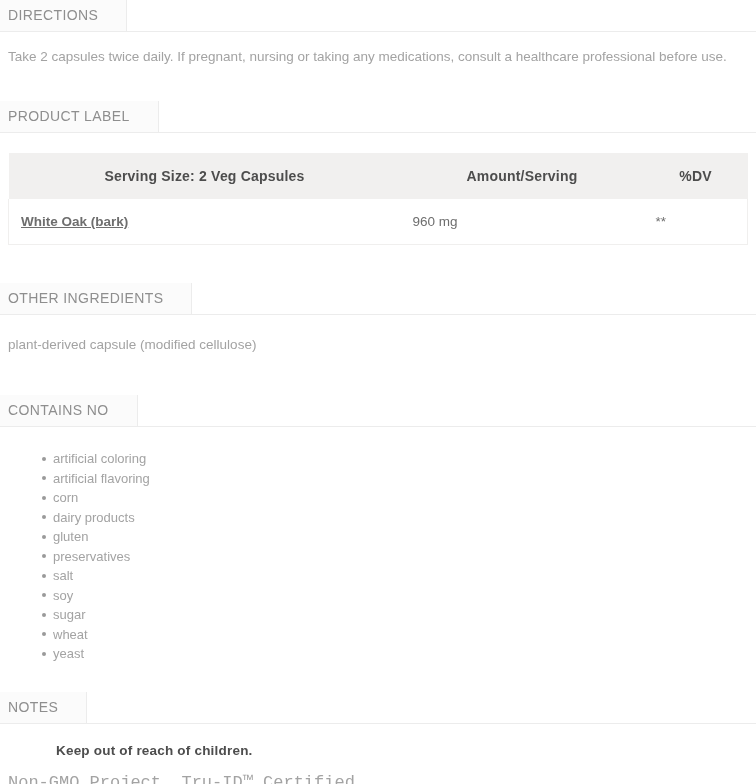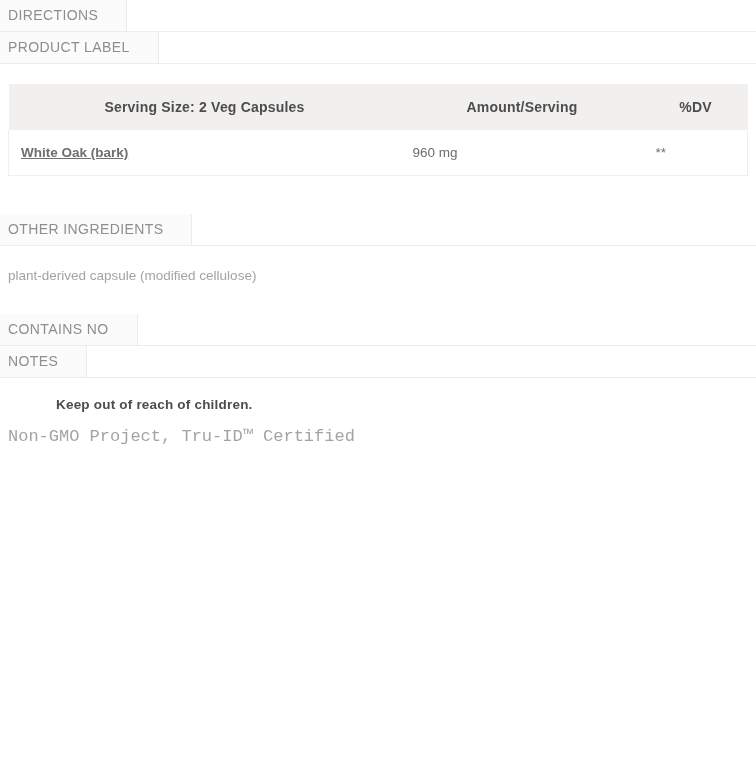--- a/index.html
+++ b/index.html
@@ -66,21 +66,21 @@
     color: #6e6e6e;
     padding: 15px 12px;
   }
   .label-table tbody td.ingredient { font-weight: bold; border-right: none; text-decoration: underline; }
   .label-table tbody td.amount { border-left: none; border-right: none; }
   .label-table tbody td.dv { border-left: none; }
   
   .other-text {
     font-size: 13.5px;
     color: #a3a3a3;
-    margin: 22px 8px 30px 8px;
+    margin: 22px 8px 42px 8px;
     line-height: 16px;
   }
   
   .contains-list {
     list-style: none;
     margin: 22px 0 28px 0;
     padding: 0 0 0 53px;
   }
   .contains-list li {
     position: relative;
@@ -118,20 +118,21 @@
 </style>
 </head>
 <body>
 
 <div class="page">
 
   <section>
     <div class="sec-head">
       <span class="tab">DIRECTIONS</span>
     </div>
+    <p class="body-text">Take 2 capsules twice daily. If pregnant, nursing or taking any medications, consult a healthcare professional before use.</p>
   </section>
 
   <section>
     <div class="sec-head">
       <span class="tab">PRODUCT LABEL</span>
     </div>
     <table class="label-table">
       <colgroup>
           <col class="c1">
           <col class="c2">
@@ -158,20 +159,33 @@
     <div class="sec-head">
       <span class="tab">OTHER INGREDIENTS</span>
     </div>
     <p class="other-text">plant-derived capsule (modified cellulose)</p>
   </section>
 
   <section>
     <div class="sec-head">
       <span class="tab">CONTAINS NO</span>
     </div>
+    <ul class="contains-list">
+      <li>artificial coloring</li>
+      <li>artificial flavoring</li>
+      <li>corn</li>
+      <li>dairy products</li>
+      <li>gluten</li>
+      <li>preservatives</li>
+      <li>salt</li>
+      <li>soy</li>
+      <li>sugar</li>
+      <li>wheat</li>
+      <li>yeast</li>
+    </ul>
   </section>
 
   <section>
     <div class="sec-head">
       <span class="tab">NOTES</span>
     </div>
     <p class="notes-bold">Keep out of reach of children.</p>
     <p class="notes-text">Non-GMO Project, Tru-ID™ Certified</p>
   </section>
 

